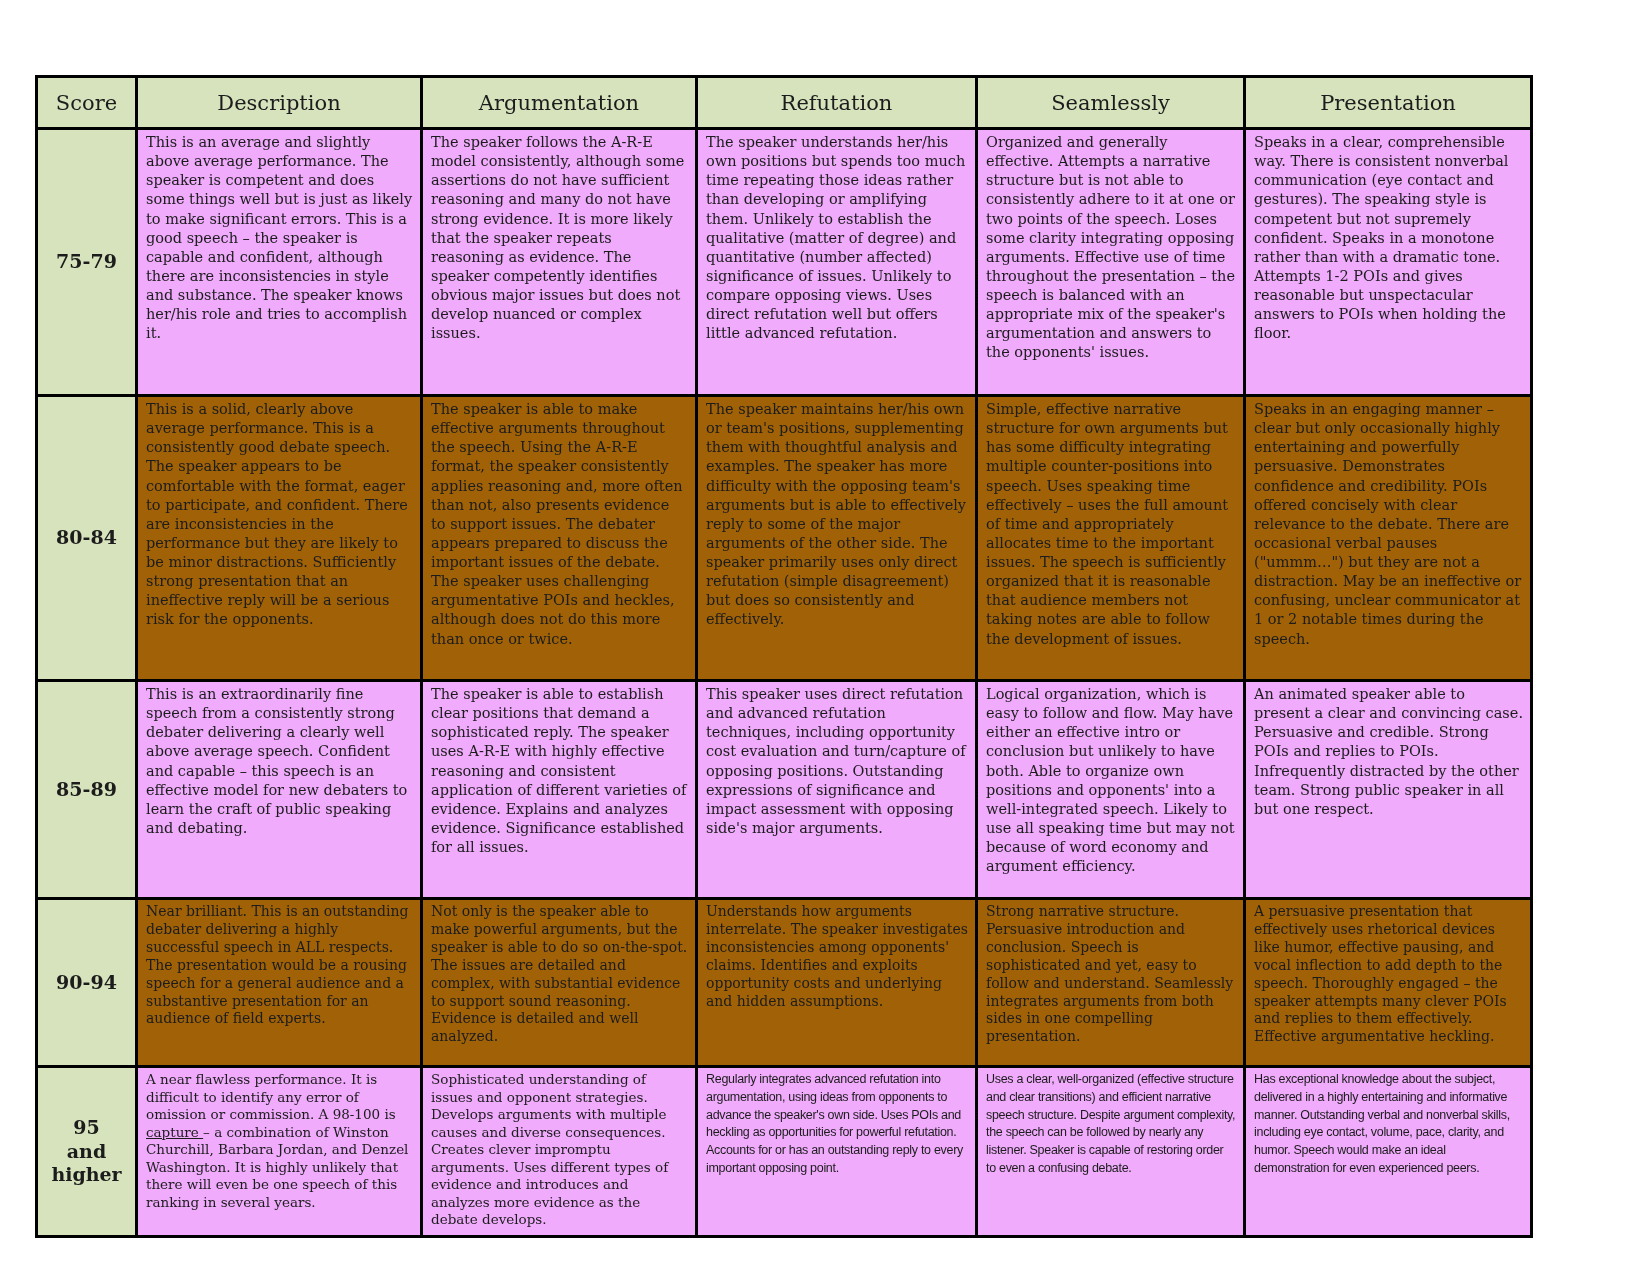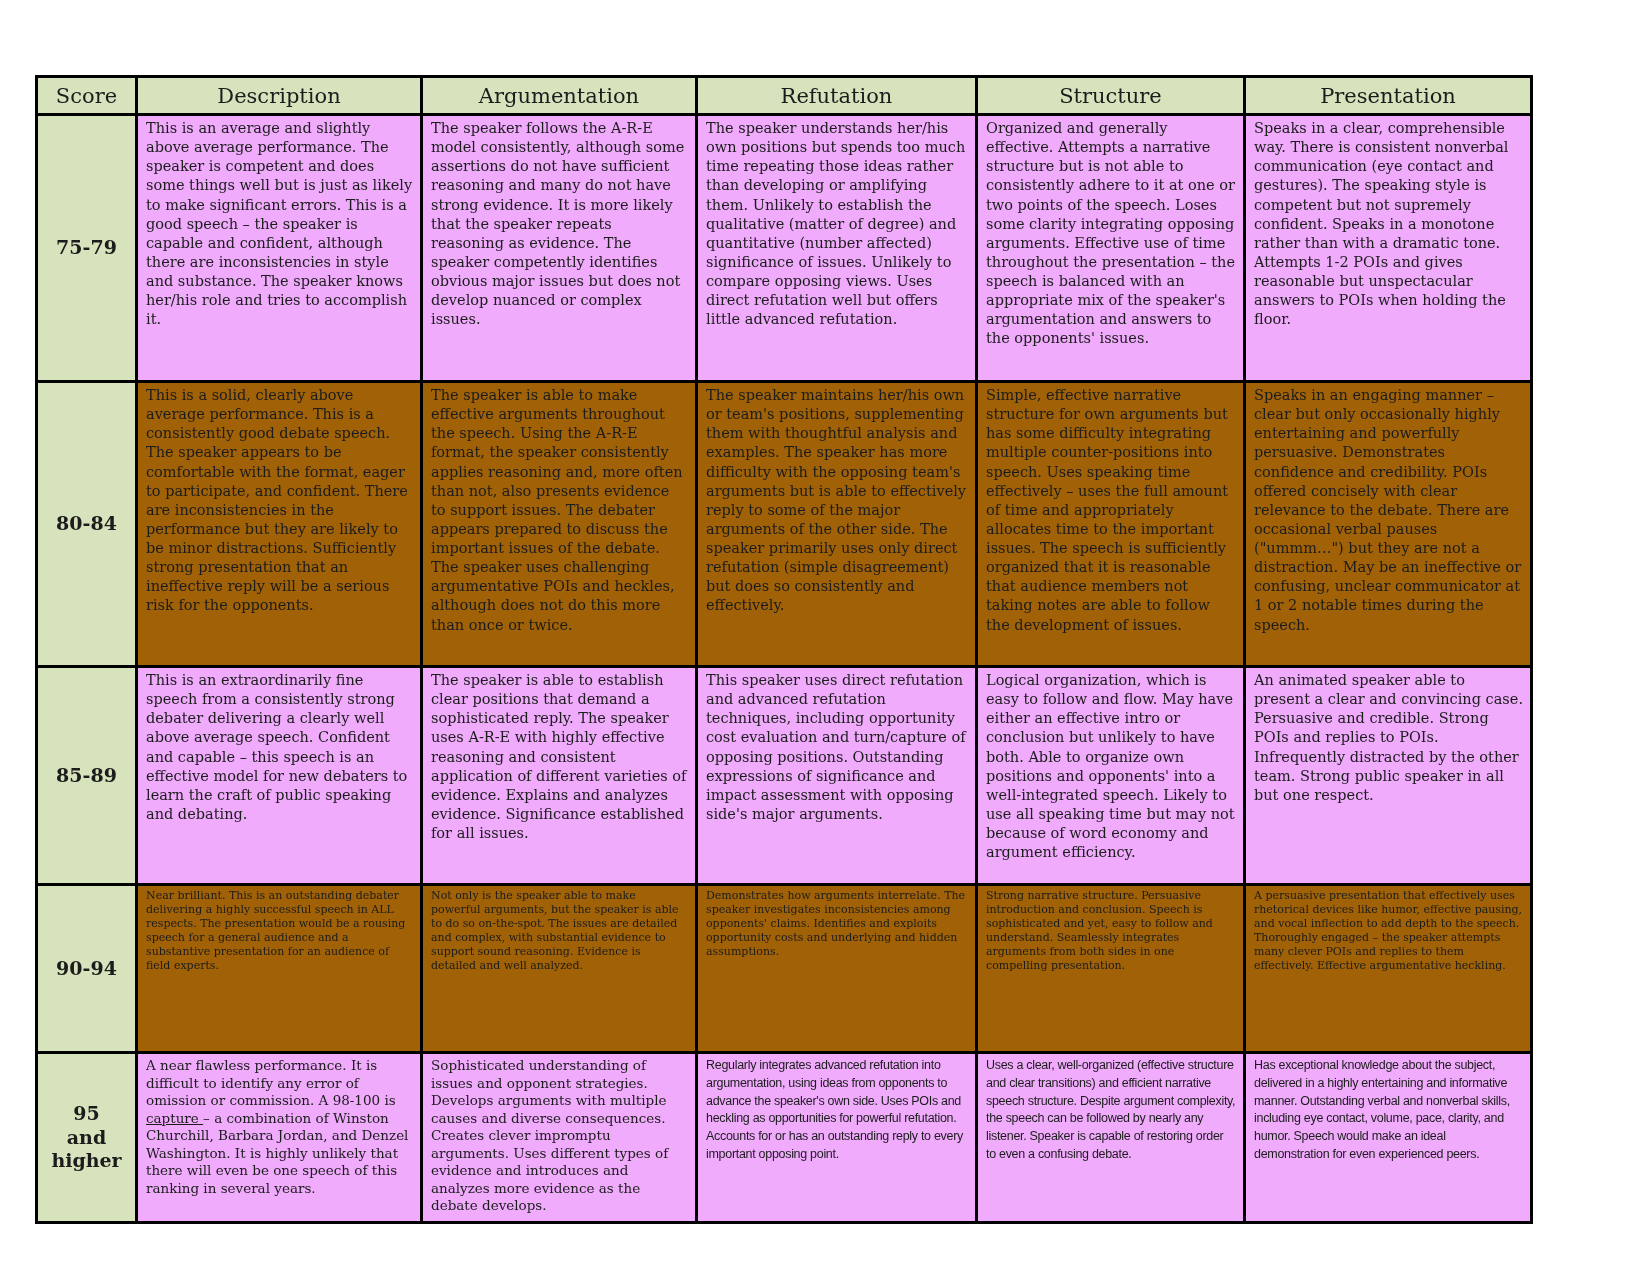--- a/index.html
+++ b/index.html
@@ -26,21 +26,21 @@
   th, td {
     border: 3px solid #000;
     overflow: hidden;
   }
   th {
     background: #d6e3bc;
     font-weight: 400;
     font-size: 21px;
     text-align: center;
     height: 33px;
-    padding: 1px 2px;
+    padding: 8px 2px;
   }
   td.score {
     background: #d6e3bc;
     font-weight: 700;
     font-size: 19px;
     text-align: center;
     vertical-align: middle;
     white-space: pre-line;
     line-height: 1.25;
     padding: 1px;
@@ -52,21 +52,21 @@
     font-size: 14.5px;
     line-height: 1.32;
   }
   tr.peach td.cell { background: #f0abfc; }
   tr.white td.cell { background: #a16207; }
   tr.r1 { height: 267px; }
   tr.r2 { height: 285px; }
   tr.r3 { height: 218px; }
   tr.r4 { height: 168px; }
   tr.r5 { height: 170px; }
-  tr.r4 td.cell { font-size: 11px; line-height: 1.28; margin-top: 32px; }
+  tr.r4 td.cell { font-size: 14px; line-height: 1.28; margin-top: 32px; }
   tr.r5 td.cell { font-size: 13.5px; line-height: 1.3; }
   tr.r5 td.cond {
     font-family: "Liberation Sans", sans-serif;
     font-size: 12.5px;
     letter-spacing: -0.3px;
     line-height: 1.42;
   }
   .u { text-decoration: underline; }
 </style>
 </head>
@@ -81,21 +81,21 @@
       <col style="width:280px">
       <col style="width:268px">
       <col style="width:287px">
     </colgroup>
     <thead>
       <tr>
         <th>Score</th>
         <th>Description</th>
         <th>Argumentation</th>
         <th>Refutation</th>
-        <th>Structure</th>
+        <th>Seamlessly</th>
         <th>Presentation</th>
       </tr>
     </thead>
     <tbody>
       <tr class="r1 peach">
         <td class="score">75-79</td>
         <td class="cell">This is an average and slightly above average performance. The speaker is competent and does some things well but is just as likely to make significant errors. This is a good speech – the speaker is capable and confident, although there are inconsistencies in style and substance. The speaker knows her/his role and tries to accomplish it.</td>
         <td class="cell">The speaker follows the A-R-E model consistently, although some assertions do not have sufficient reasoning and many do not have strong evidence. It is more likely that the speaker repeats reasoning as evidence. The speaker competently identifies obvious major issues but does not develop nuanced or complex issues.</td>
         <td class="cell">The speaker understands her/his own positions but spends too much time repeating those ideas rather than developing or amplifying them. Unlikely to establish the qualitative (matter of degree) and quantitative (number affected) significance of issues. Unlikely to compare opposing views. Uses direct refutation well but offers little advanced refutation.</td>
         <td class="cell">Organized and generally effective. Attempts a narrative structure but is not able to consistently adhere to it at one or two points of the speech. Loses some clarity integrating opposing arguments. Effective use of time throughout the presentation – the speech is balanced with an appropriate mix of the speaker's argumentation and answers to the opponents' issues.</td>
@@ -114,21 +114,21 @@
         <td class="cell">This is an extraordinarily fine speech from a consistently strong debater delivering a clearly well above average speech. Confident and capable – this speech is an effective model for new debaters to learn the craft of public speaking and debating.</td>
         <td class="cell">The speaker is able to establish clear positions that demand a sophisticated reply. The speaker uses A-R-E with highly effective reasoning and consistent application of different varieties of evidence. Explains and analyzes evidence. Significance established for all issues.</td>
         <td class="cell">This speaker uses direct refutation and advanced refutation techniques, including opportunity cost evaluation and turn/capture of opposing positions. Outstanding expressions of significance and impact assessment with opposing side's major arguments.</td>
         <td class="cell">Logical organization, which is easy to follow and flow.  May have either an effective intro or conclusion but unlikely to have both.  Able to organize own positions and opponents' into a well-integrated speech. Likely to use all speaking time but may not because of word economy and argument efficiency.</td>
         <td class="cell">An animated speaker able to present a clear and convincing case. Persuasive and credible. Strong POIs and replies to POIs. Infrequently distracted by the other team. Strong public speaker in all but one respect.</td>
       </tr>
       <tr class="r4 white">
         <td class="score">90-94</td>
         <td class="cell">Near brilliant. This is an outstanding debater delivering a highly successful speech in ALL respects. The presentation would be a rousing speech for a general audience and a substantive presentation for an audience of field experts.</td>
         <td class="cell">Not only is the speaker able to make powerful arguments, but the speaker is able to do so on-the-spot. The issues are detailed and complex, with substantial evidence to support sound reasoning. Evidence is detailed and well analyzed.</td>
-        <td class="cell">Demonstrates how arguments interrelate. The speaker investigates inconsistencies among opponents' claims. Identifies and exploits opportunity costs and underlying and hidden assumptions.</td>
+        <td class="cell">Understands how arguments interrelate. The speaker investigates inconsistencies among opponents' claims. Identifies and exploits opportunity costs and underlying and hidden assumptions.</td>
         <td class="cell">Strong narrative structure. Persuasive introduction and conclusion. Speech is sophisticated and yet, easy to follow and understand. Seamlessly integrates arguments from both sides in one compelling presentation.</td>
         <td class="cell">A persuasive presentation that effectively uses rhetorical devices like humor, effective pausing, and vocal inflection to add depth to the speech. Thoroughly engaged – the speaker attempts many clever POIs and replies to them effectively. Effective argumentative heckling.</td>
       </tr>
       <tr class="r5 peach">
         <td class="score">95
 and
 higher</td>
         <td class="cell"><span>A near flawless performance. It is difficult to identify any error of omission or commission.  A 98-100 is </span><span class="u">capture </span><span>– a combination of Winston Churchill, Barbara Jordan, and Denzel Washington. It is highly unlikely that there will even be one speech of this ranking in several years.</span></td>
         <td class="cell">Sophisticated understanding of issues and opponent strategies. Develops arguments with multiple causes and diverse consequences. Creates clever impromptu arguments. Uses different types of evidence and introduces and analyzes more evidence as the debate develops.</td>
         <td class="cell cond">Regularly integrates advanced refutation into argumentation, using ideas from opponents to advance the speaker's own side. Uses POIs and heckling as opportunities for powerful refutation. Accounts for or has an outstanding reply to every important opposing point.</td>

